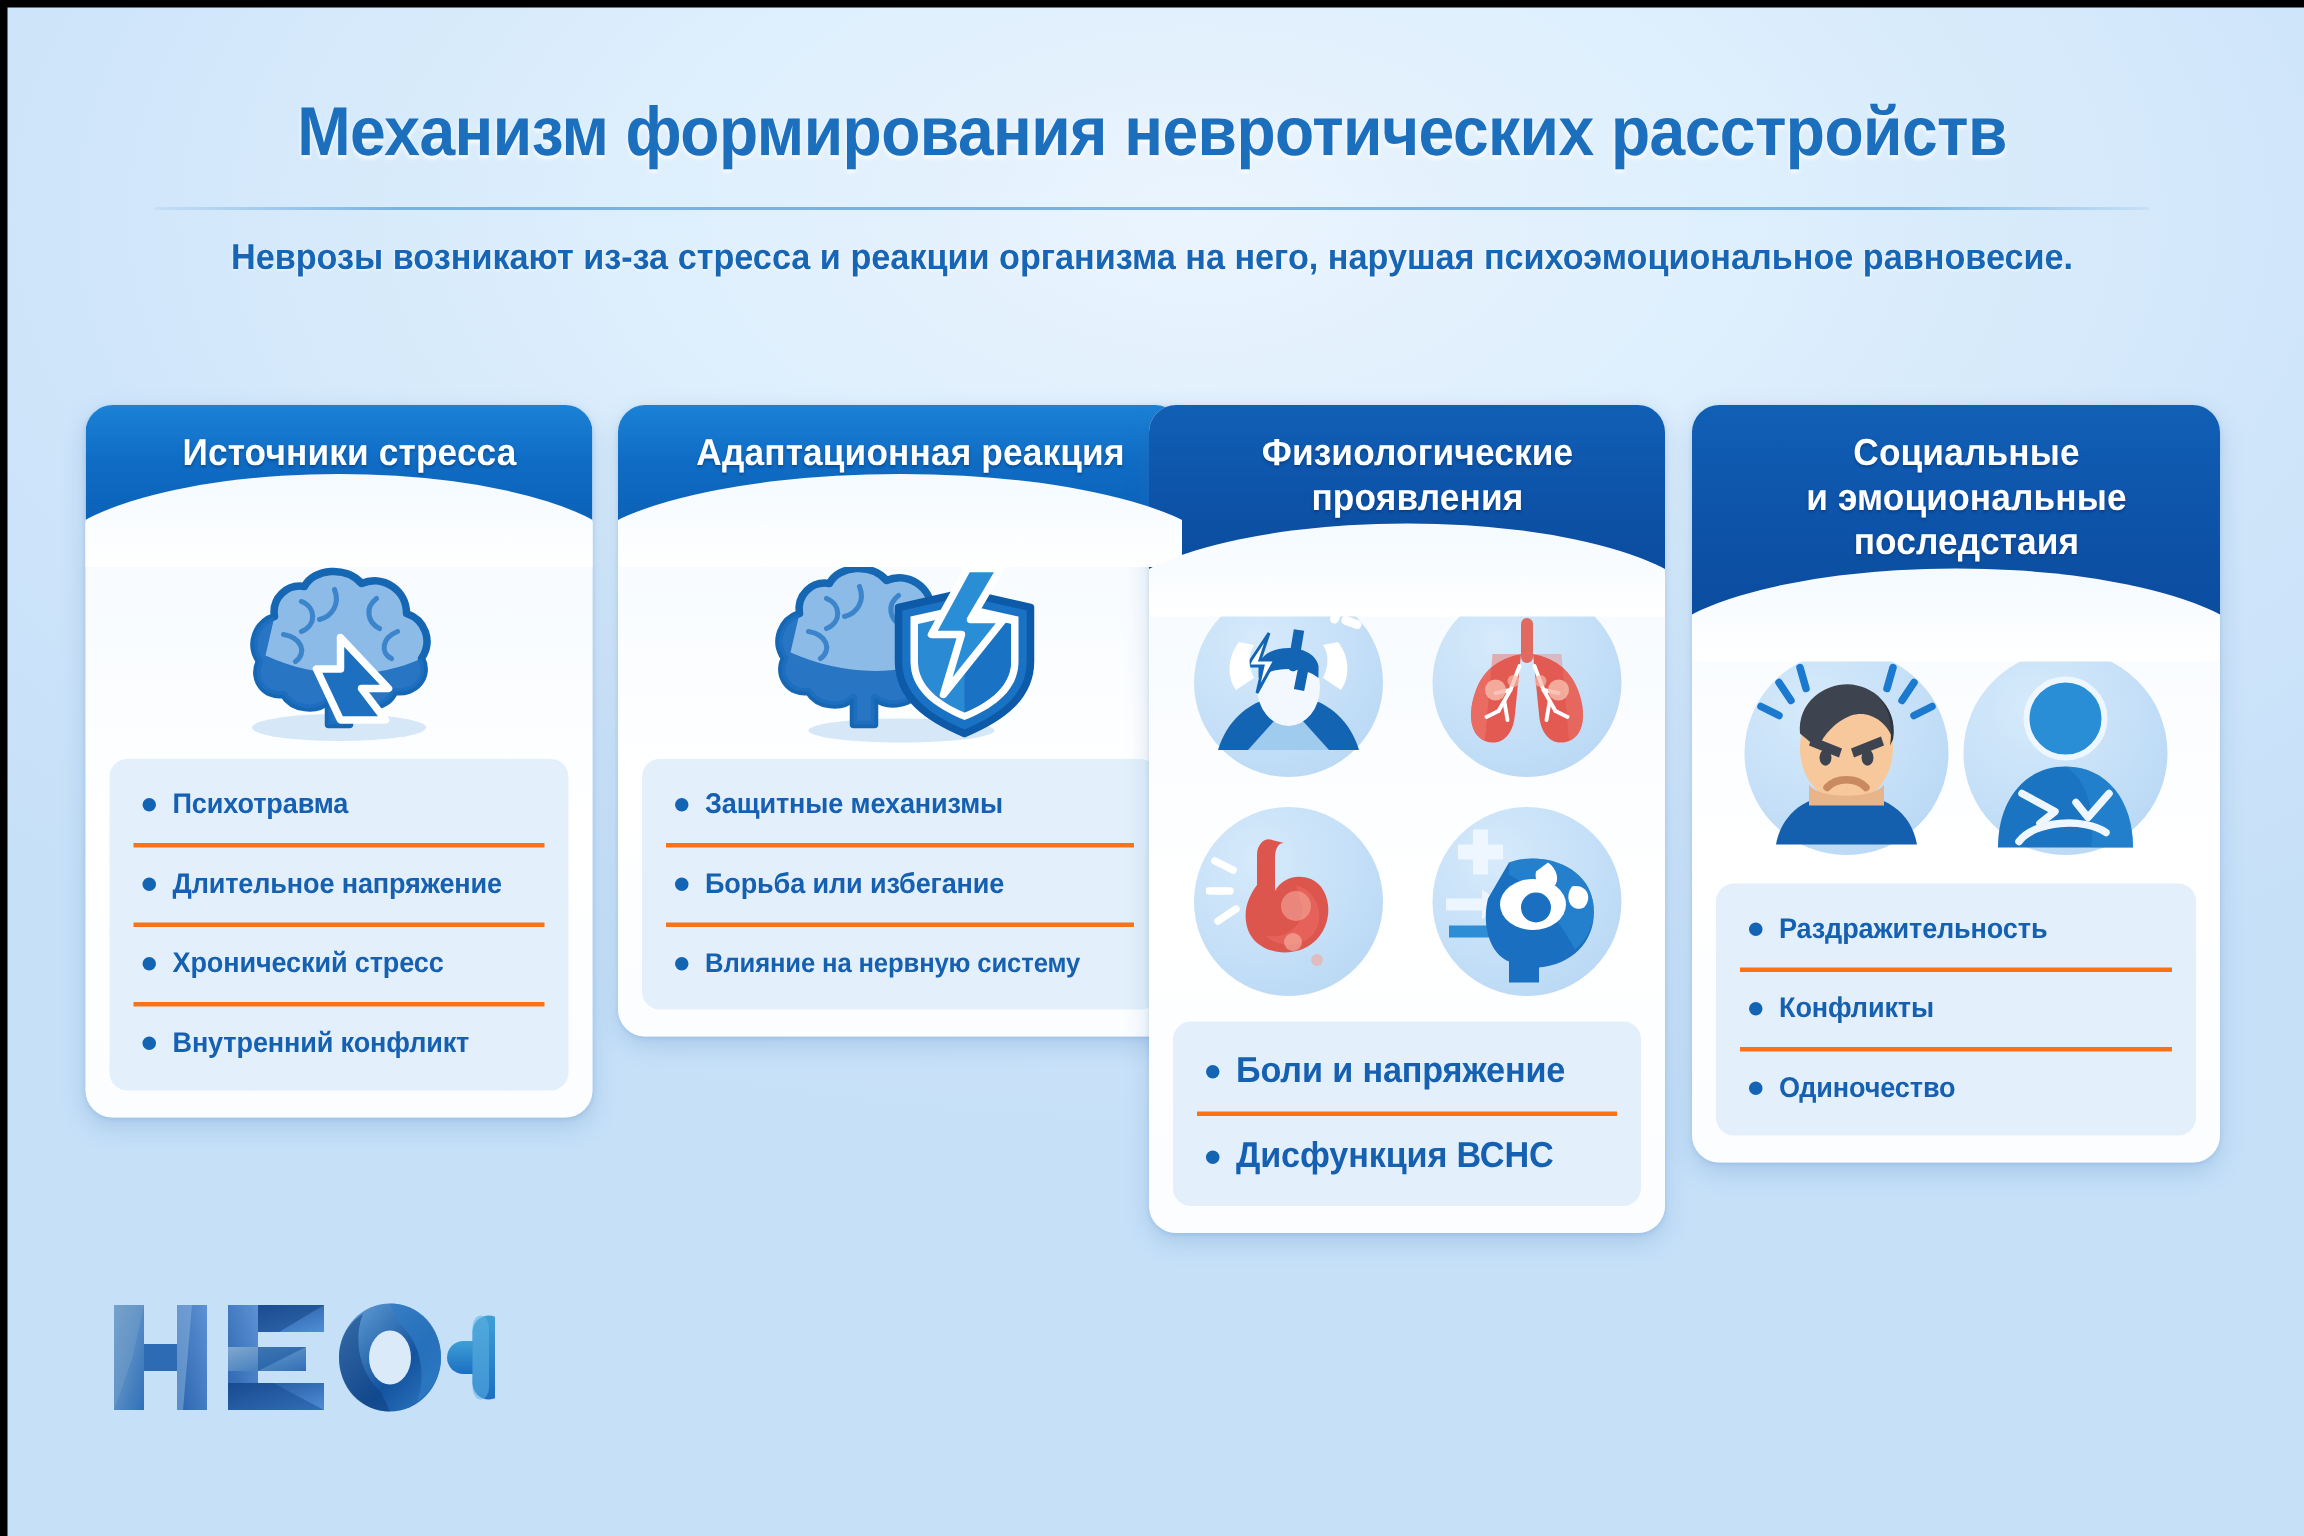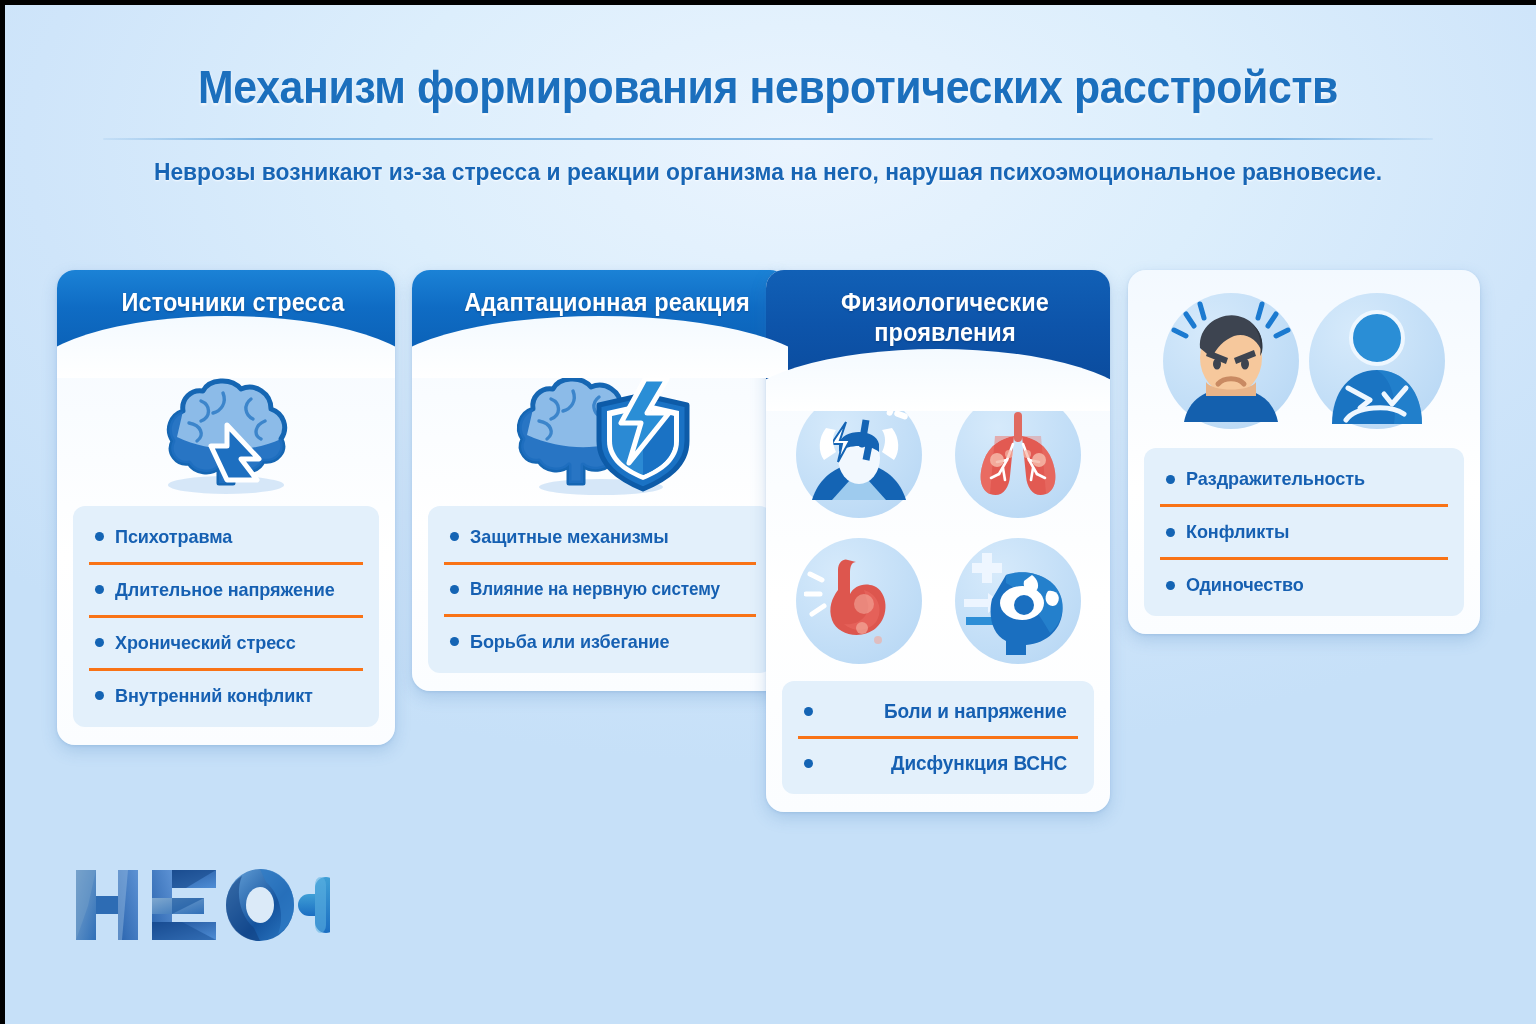--- a/index.html
+++ b/index.html
@@ -174,21 +174,21 @@
 
   
   #card-1 { left: 57px;   top: 270px; width: 338px; }
   #card-2 { left: 412px;  top: 270px; width: 376px; }
   #card-3 { left: 766px;  top: 270px; width: 344px; }
   #card-4 { left: 1128px; top: 270px; width: 352px; }
 
   #card-1 .card-head, #card-2 .card-head { font-size: 25px; }
   #card-3 .card-head, #card-4 .card-head { font-size: 25px; padding-bottom: 34px; }
 
-  #card-3 .card-list .row { font-size: 20px; padding: 13px 2px 13px 6px; justify-content: space-between; }
+  #card-3 .card-list .row { font-size: 24px; padding: 13px 2px 13px 6px; }
   #card-4 .card-list .row { font-size: 19px; }
 
   
   #brand-logo {
     position: absolute;
     left: 70px;
     top: 862px;
     display: flex;
     align-items: center;
   }
@@ -291,25 +291,25 @@
       </svg>
     </div>
 
     <div class="card-list">
       <div class="row">
         <span class="dot"></span>
         <span class="txt">Защитные механизмы</span>
       </div>
       <div class="row">
         <span class="dot"></span>
+        <span class="txt">Борьба или избегание</span>
+      </div>
+      <div class="row">
+        <span class="dot"></span>
         <span class="txt" style="font-size:18px;">Влияние на нервную систему</span>
-      </div>
-      <div class="row">
-        <span class="dot"></span>
-        <span class="txt">Борьба или избегание</span>
       </div>
     </div>
   </section>
 
   <section class="card" id="card-3">
     <div class="card-head head-deep">
       <div class="head-bg"></div>
       <span class="head-text">Физиологические</span>
       <span class="head-text">проявления</span>
       <div class="head-arc"></div>
@@ -397,20 +397,27 @@
         <span class="txt">Боли и напряжение</span>
       </div>
       <div class="row">
         <span class="dot"></span>
         <span class="txt">Дисфункция ВСНС</span>
       </div>
     </div>
   </section>
 
   <section class="card" id="card-4">
+    <div class="card-head head-deep">
+      <div class="head-bg"></div>
+      <span class="head-text">Социальные</span>
+      <span class="head-text">и эмоциональные</span>
+      <span class="head-text">последстаия</span>
+      <div class="head-arc"></div>
+    </div>
 
     <div class="icon-band" style="height:178px;gap:10px;padding-top:14px;">
 
       <div class="bubble" style="width:136px;height:136px;">
         <svg width="130" height="130" viewBox="0 0 130 130">
           <g stroke="#1b7ad0" stroke-width="5" stroke-linecap="round">
             <path d="M28 30 L20 18"></path>
               <path d="M20 40 L8 34"></path>
               <path d="M38 22 L34 8"></path>
             <path d="M102 30 L110 18"></path>

